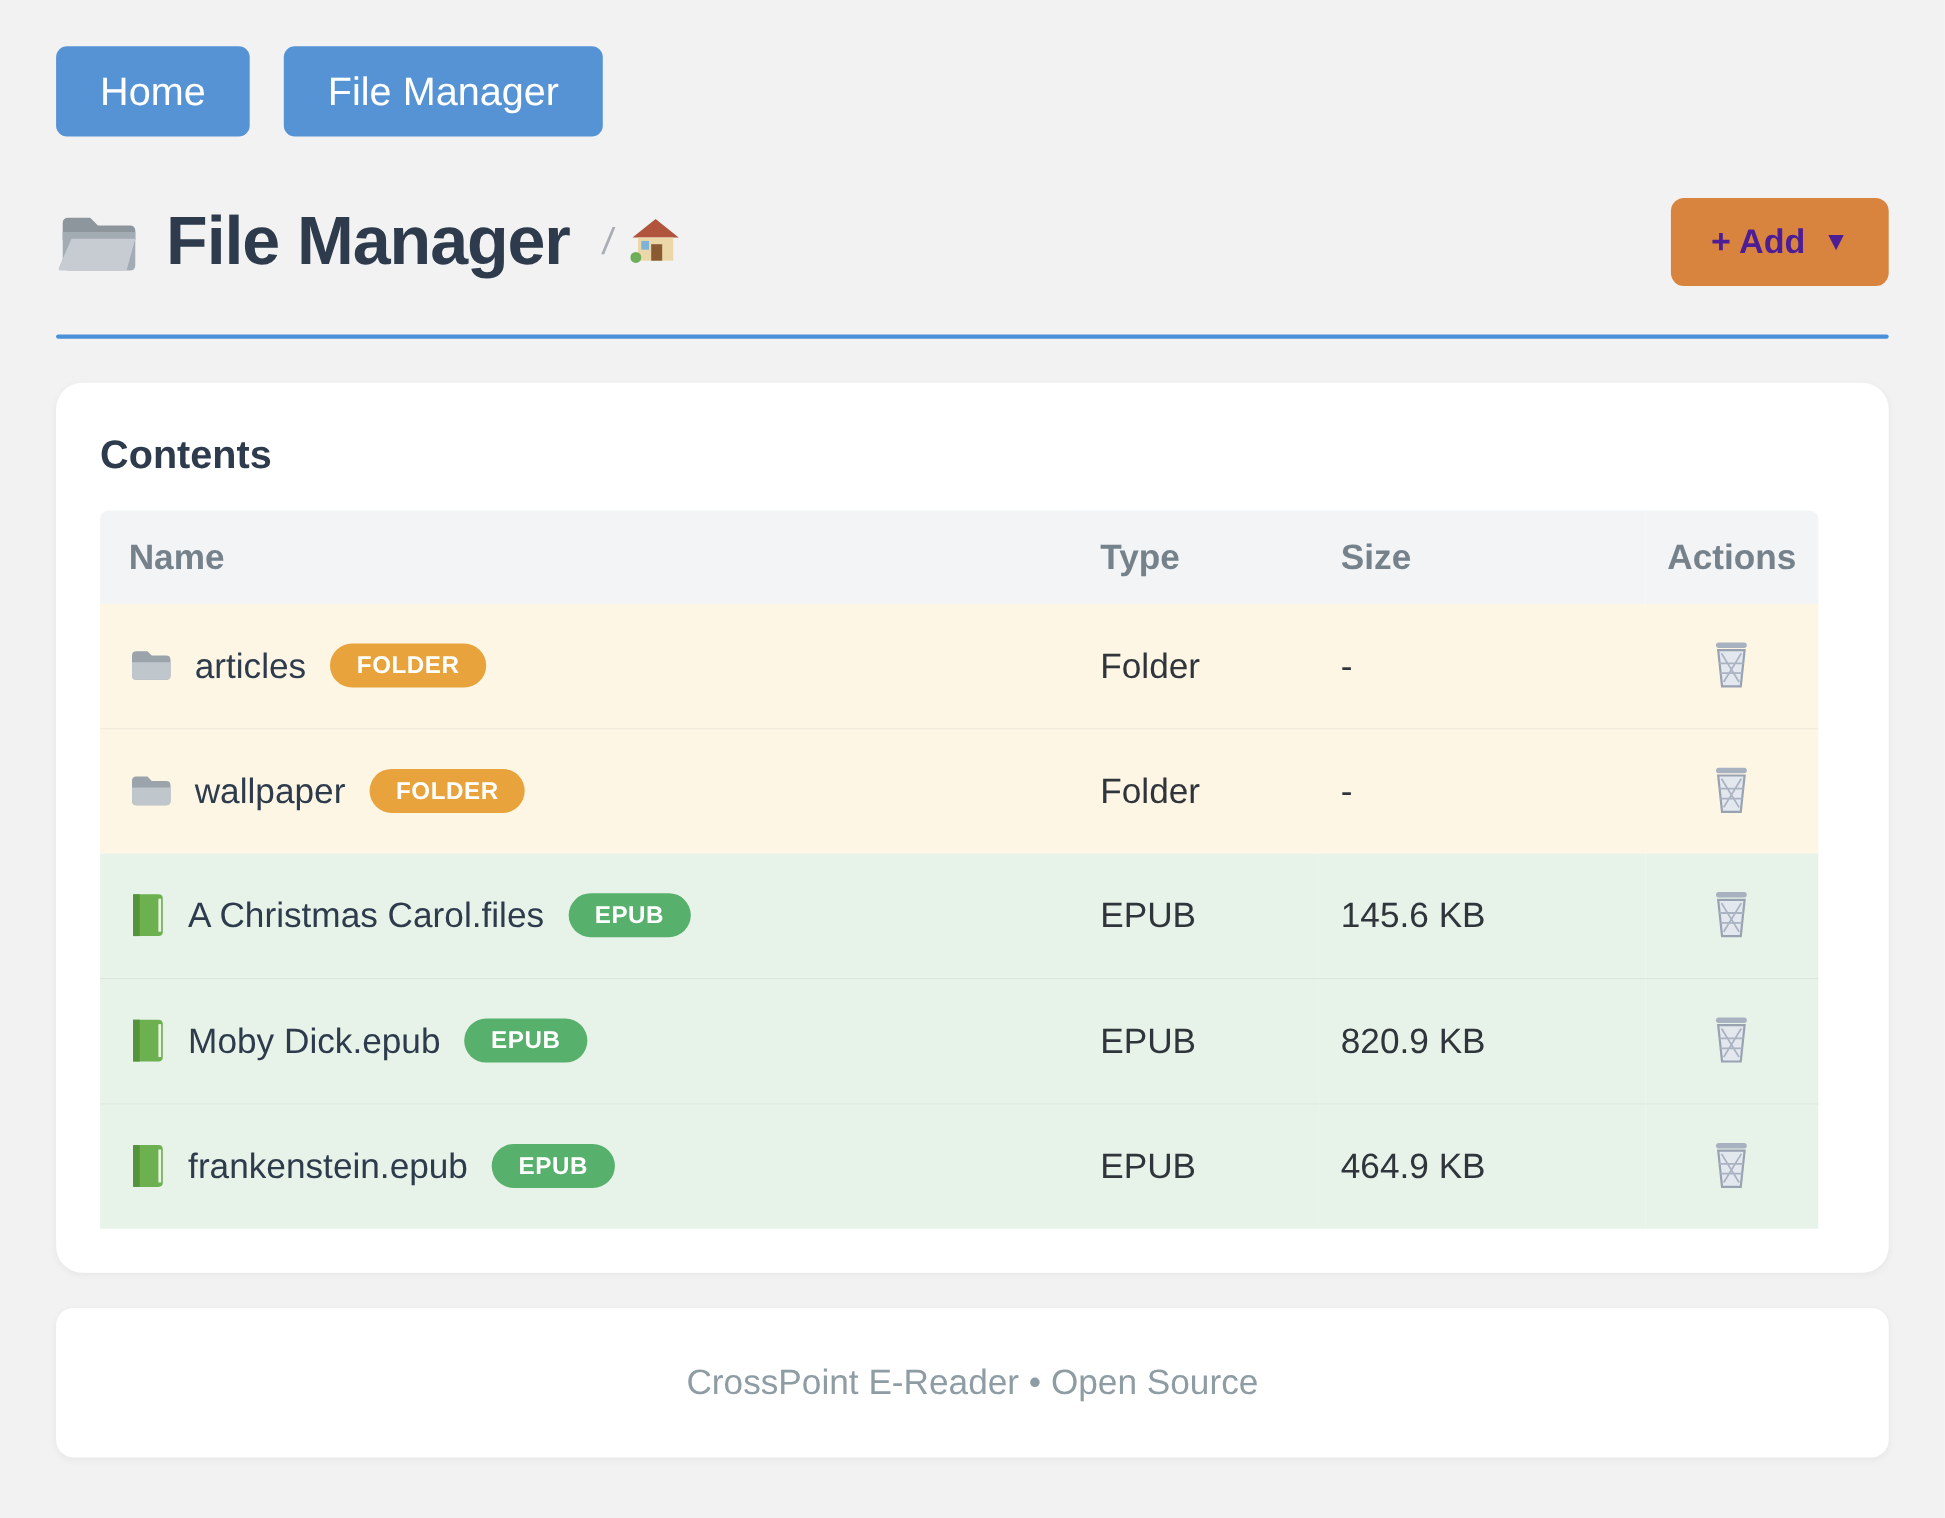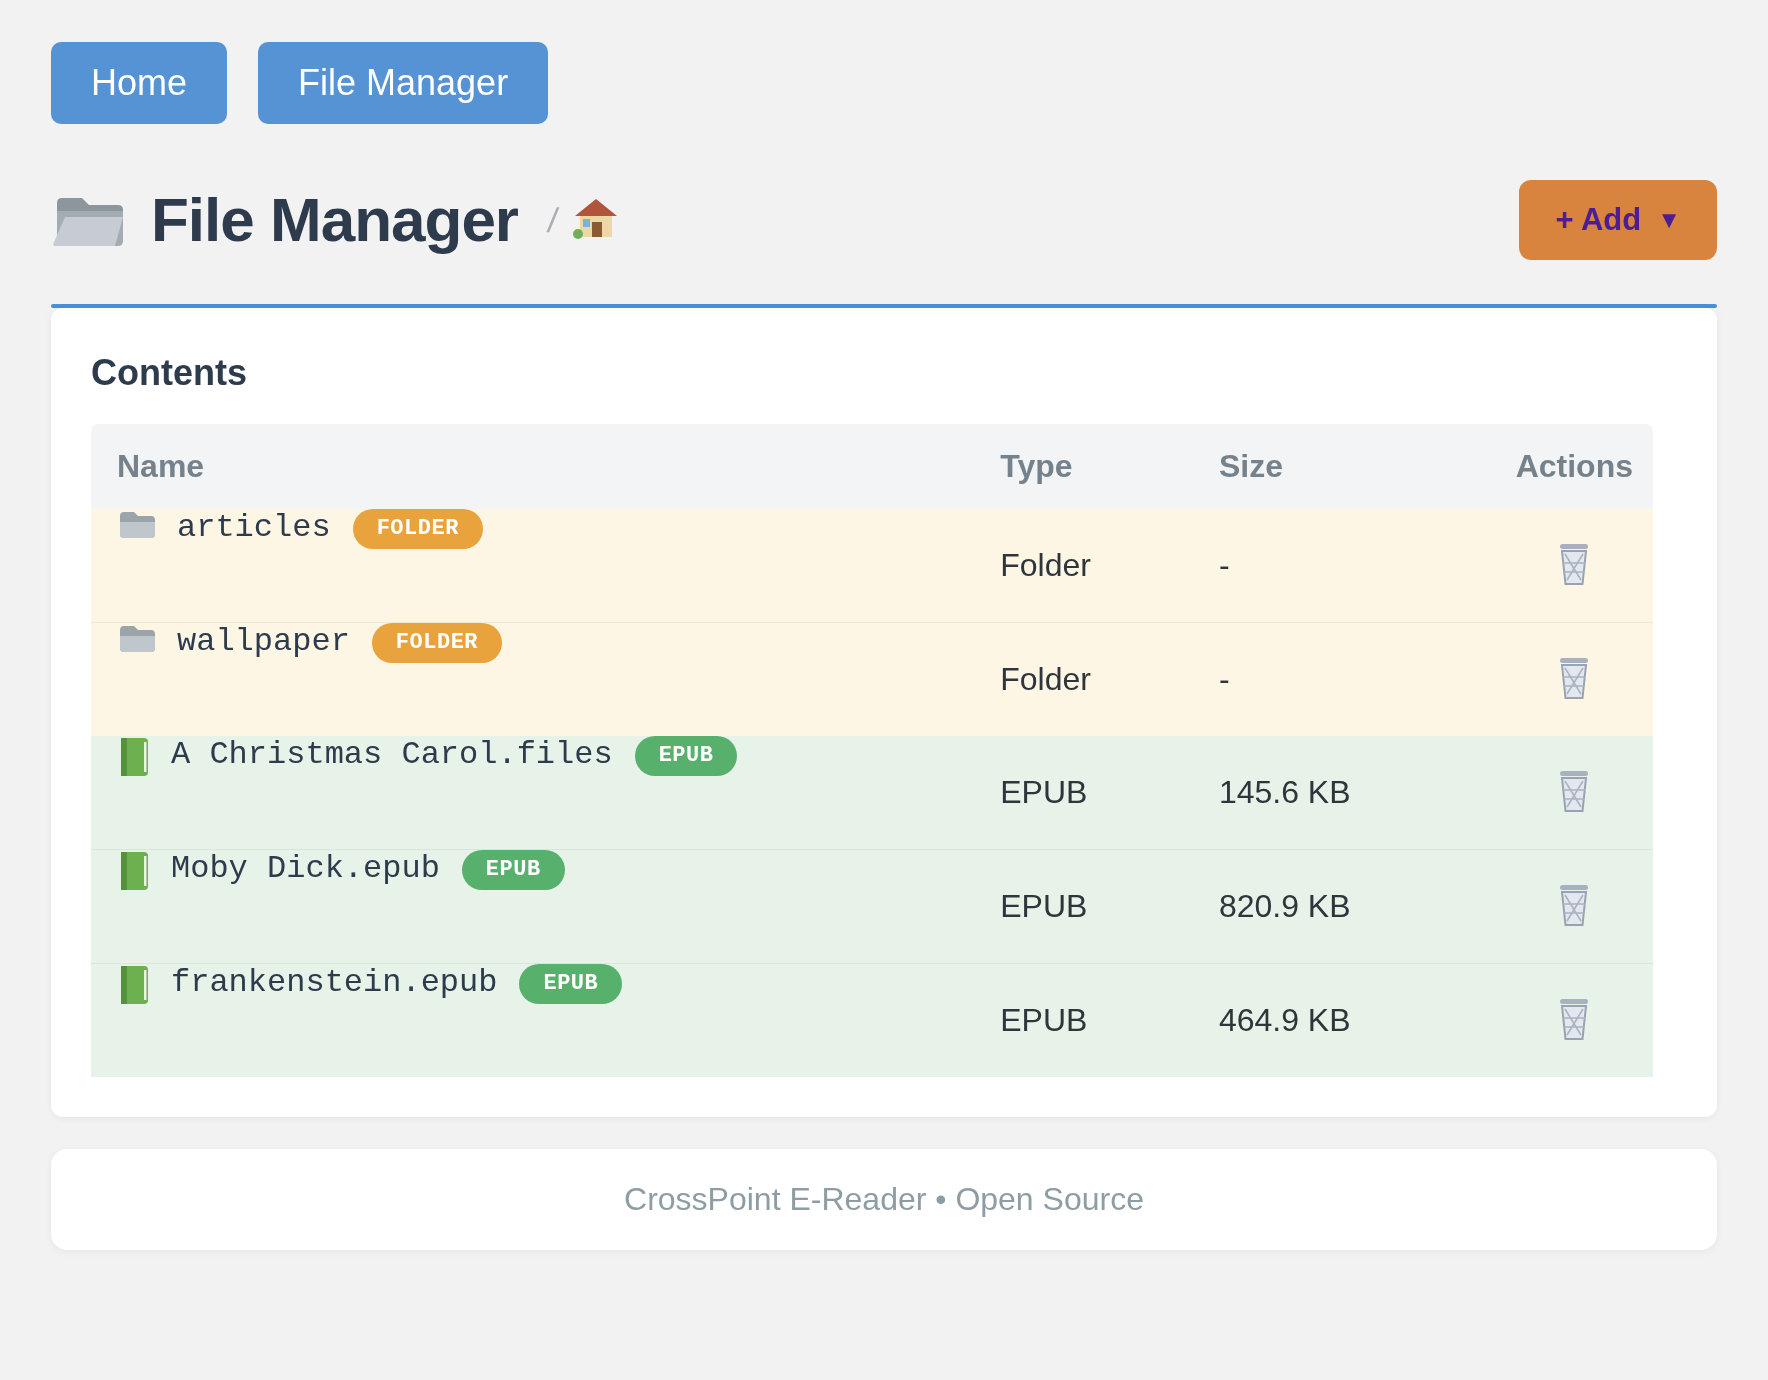--- a/index.html
+++ b/index.html
@@ -28,60 +28,60 @@
   .add-btn{
     background:#d9843e;color:#4c1d95;border:none;border-radius:12px;
     font-family:inherit;font-size:31px;font-weight:700;
     padding:22px 36px;cursor:pointer;display:flex;align-items:center;gap:16px;
   }
   .add-caret{font-size:24px;line-height:1;}
   
   .title-divider{margin-top:44px;height:4px;background:#4a90d8;border-radius:2px;}
   
   .card{
-    background:#ffffff;border-radius:12px;
+    background:#ffffff;border-radius:24px;margin-top:40px;
     padding:44px 64px 40px 40px;
     box-shadow:0 2px 8px rgba(0,0,0,0.05);
   }
   .card-head{display:flex;justify-content:space-between;align-items:baseline;margin-bottom:30px;}
   .card-title{font-size:36px;font-weight:700;color:#2d3b4c;}
   .card-summary{font-size:29px;color:#8a949b;}
   table.files{width:100%;border-collapse:collapse;}
   thead th{
     background:#f2f4f6;color:#76828b;font-size:32px;font-weight:700;
     text-align:left;padding:24px 20px;height:30px;
   }
   thead th:first-child{padding-left:26px;border-radius:8px 0 0 0;}
   thead th:last-child{border-radius:0 8px 0 0;text-align:center;}
   tbody td{font-size:32px;padding:0 20px;height:113px;color:#2f353b;}
   tbody td:first-child{padding-left:26px;}
   tr.row-folder{background:#fdf6e4;}
   tr.row-folder + tr.row-folder td,
   tr.row-epub + tr.row-epub td{border-top:1px solid rgba(0,0,0,0.055);}
   tr.row-epub{background:#e7f3e8;}
-  .cell-name{display:flex;align-items:flex-start;height:113px;font-family:Liberation Mono, monospace;}
+  .cell-name{display:flex;align-items:center;height:113px;}
   .file-icon{display:inline-flex;margin-right:20px;flex:0 0 auto;}
   .file-icon svg{display:block;}
   .file-name{color:#2d3b4c;font-size:32px;}
   .badge{
     display:inline-block;margin-left:22px;border-radius:999px;
     color:#ffffff;font-size:22px;font-weight:700;letter-spacing:0.5px;
     padding:9px 24px;line-height:1;
   }
   .badge-folder{background:#e8a33c;}
   .badge-epub{background:#57b06c;}
   .col-type{width:14%;}
   .col-size{width:19%;}
   .col-actions{width:10%;}
   .cell-actions{text-align:center;}
   .trash-btn{background:none;border:none;padding:6px;cursor:pointer;}
   .trash-btn svg{display:block;}
   
   .footer-card{
-    background:#ffffff;border-radius:16px;margin-top:32px;height:101px;
+    background:#ffffff;border-radius:16px;margin-top:32px;height:136px;
     display:flex;align-items:center;justify-content:center;
     box-shadow:0 2px 8px rgba(0,0,0,0.05);
   }
   .footer-text{font-size:32px;color:#8e9ca4;}
 </style>
 </head>
 <body>
 
 <div class="nav-row">
   <button class="nav-btn">Home</button>

